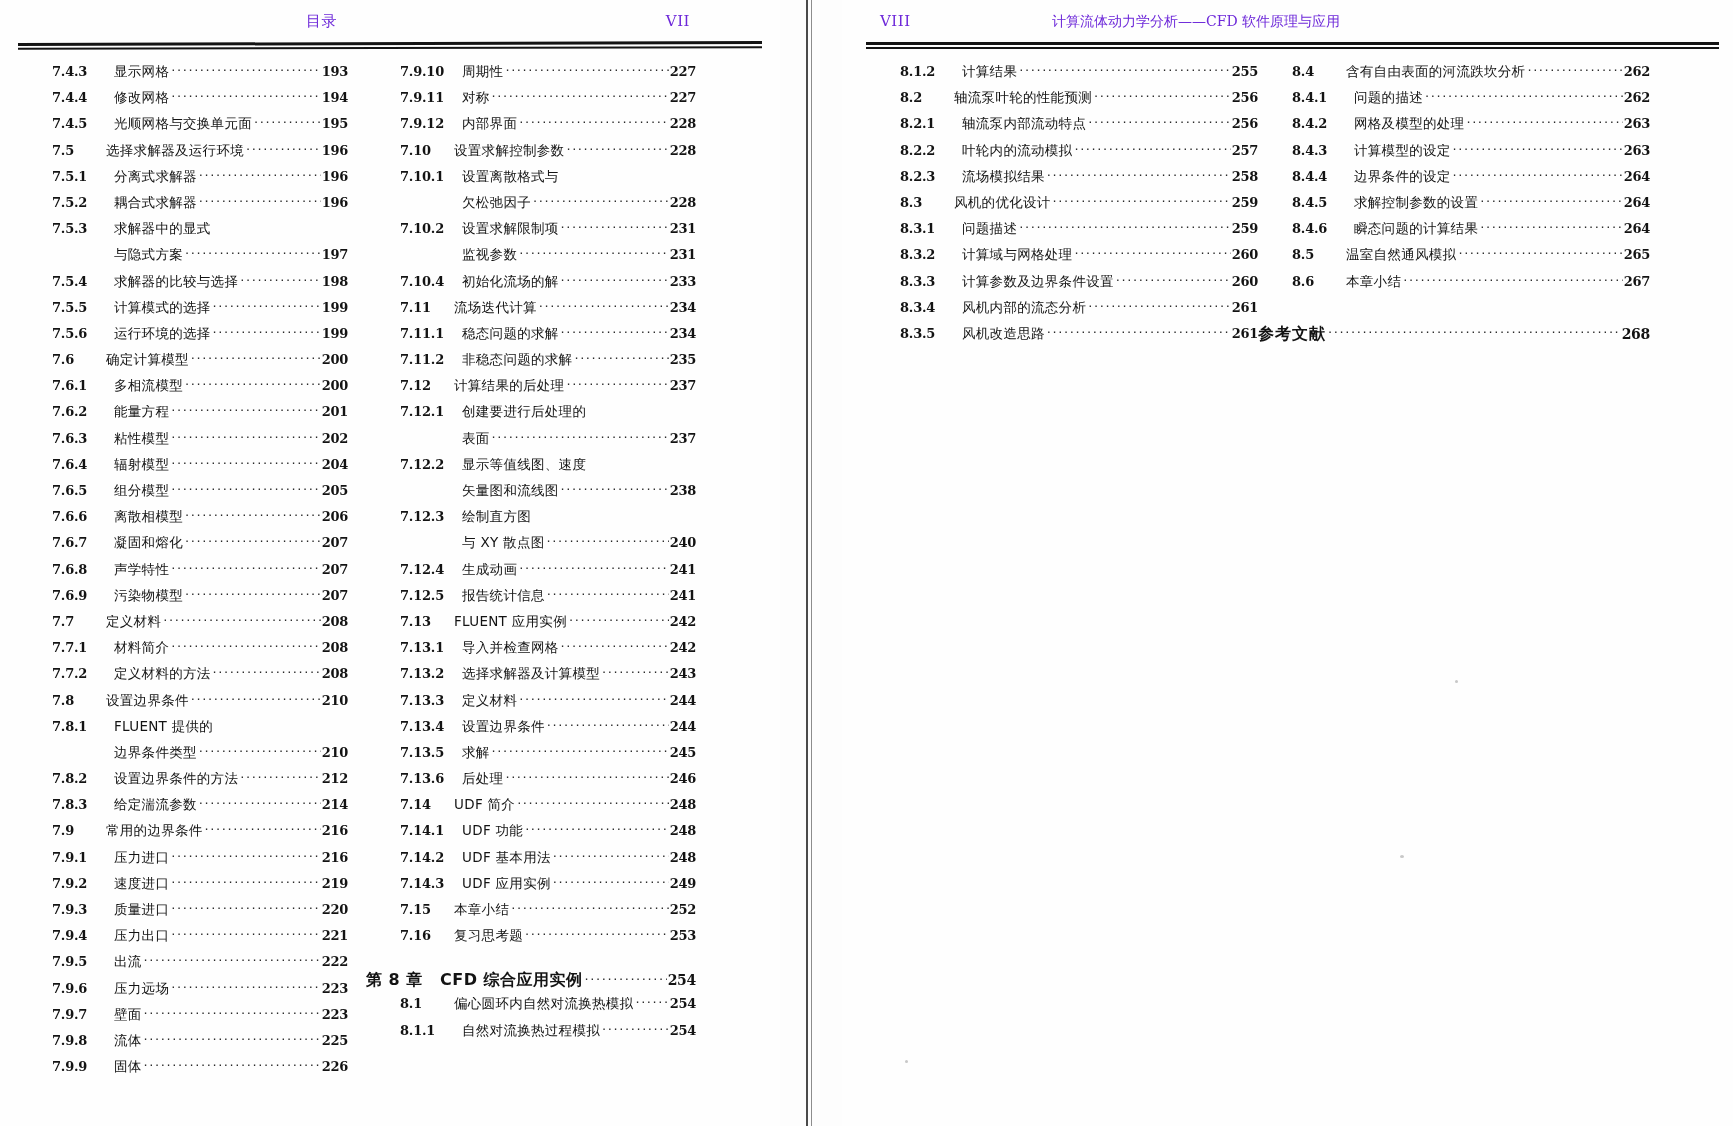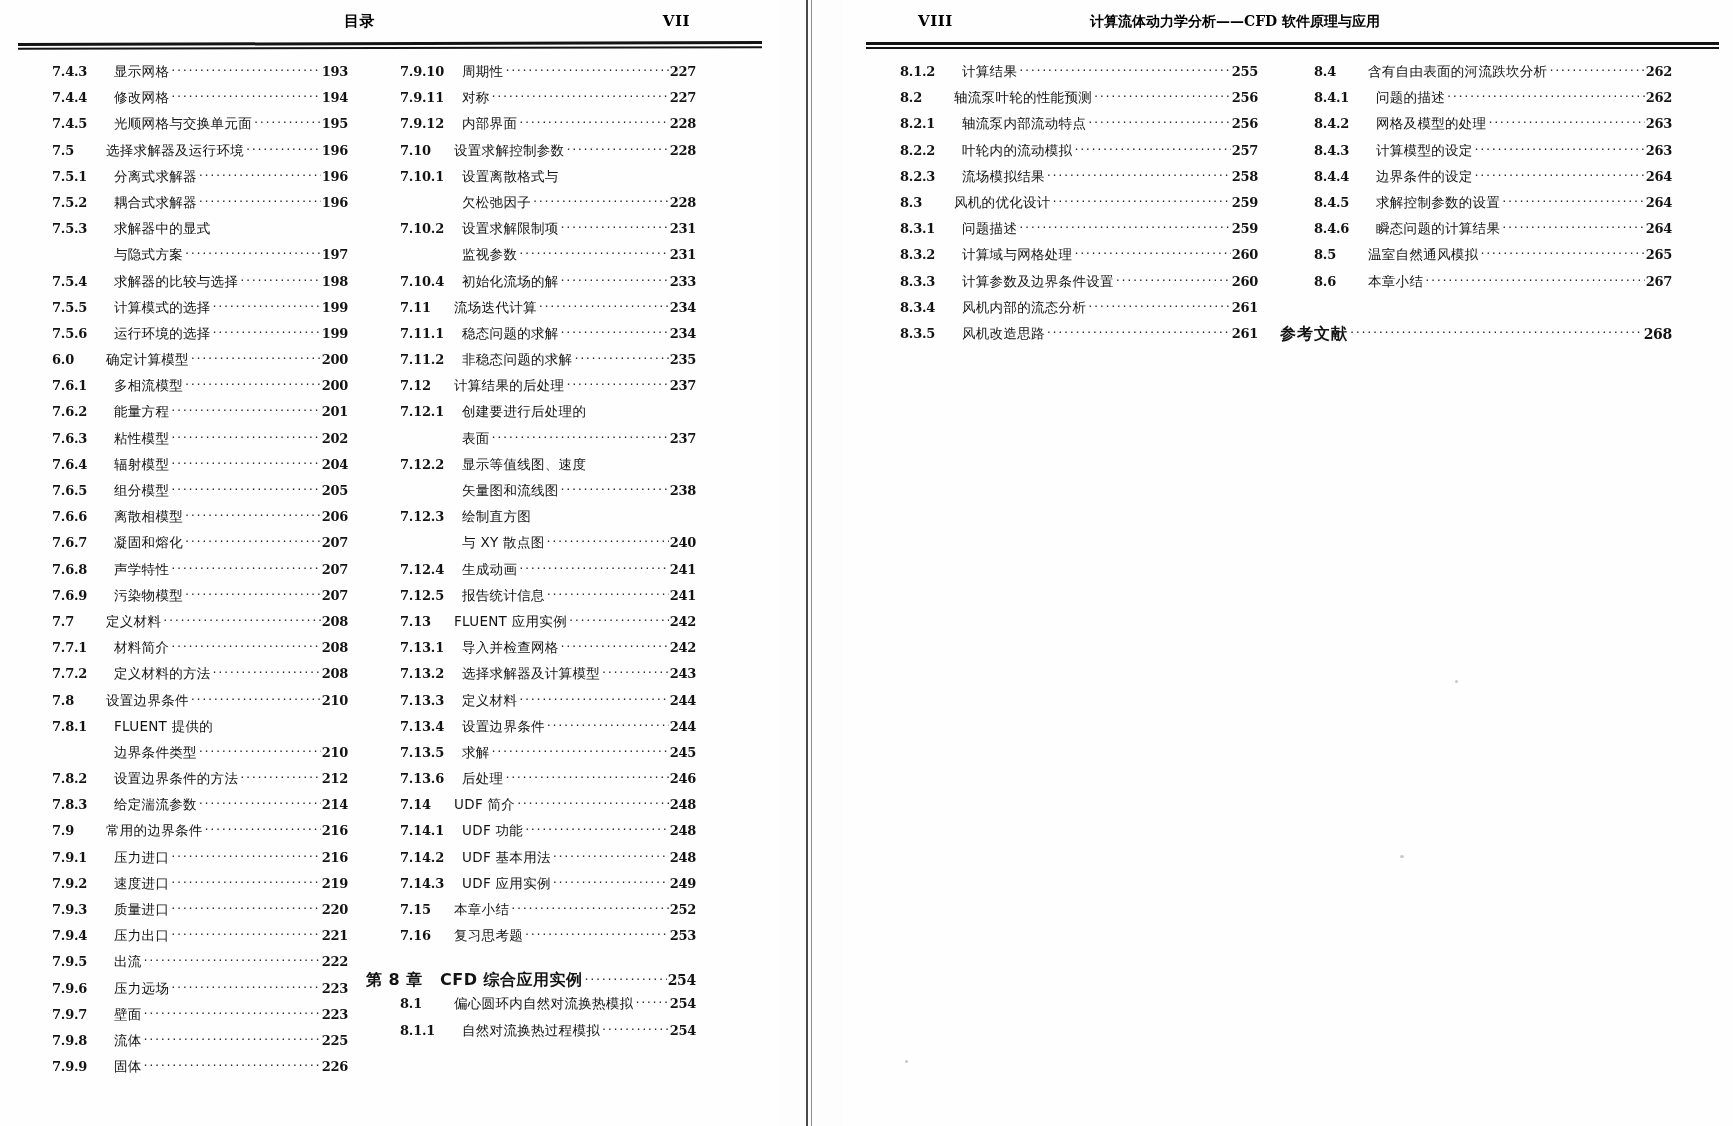--- a/index.html
+++ b/index.html
@@ -52,25 +52,24 @@
   .runhead {
     position: relative;
     height: 30px;
     display: flex;
     align-items: flex-start;
   }
   .runhead .folio,
   .runhead .runtitle {
     font-family: "DejaVu Serif", "Liberation Serif", serif;
     font-size: 15px;
-    font-weight: 700;
+    font-weight: 400;
     letter-spacing: .5px;
-    color: #000000;
+    color: #6d28d9;
     white-space: nowrap;
-    margin-left: 38px;
   }
   .runhead-left .folio  { position: absolute; right: 72px; top: 2px; }
   .runhead-left .runtitle { position: absolute; left: 288px; top: 2px; font-size: 15px; }
   .runhead-right .folio { position: absolute; left: 14px; top: 2px; }
   .runhead-right .runtitle { position: absolute; left: 186px; top: 3px; font-size: 14px; letter-spacing: 0; }
 
   
   .rule {
     position: relative;
     height: 9px;
@@ -90,21 +89,21 @@
 
   
   .cols {
     display: flex;
     margin-top: 14px;
   }
   .col { position: relative; }
   .col-l1 { width: 330px; }
   .col-l2 { width: 330px; margin-left: 18px; }
   .col-r1 { width: 392px; }
-  .col-r2 { width: 392px; margin-left: 22px; }
+  .col-r2 { width: 392px; }
 
   
   .entry {
     display: flex;
     align-items: baseline;
     font-family: "DejaVu Sans", "Liberation Sans", sans-serif;
     font-size: 13.5px;
     line-height: 1;
     height: 26.2px;
     color: #131313;
@@ -268,21 +267,21 @@
             <span class="dots">····························································································</span>
             <span class="pg">199</span>
           </div>
           <div class="entry lvl3">
             <span class="num">7.5.6</span>
             <span class="title">运行环境的选择</span>
             <span class="dots">····························································································</span>
             <span class="pg">199</span>
           </div>
           <div class="entry lvl2">
-            <span class="num">6.0</span>
+            <span class="num">7.6</span>
             <span class="title">确定计算模型</span>
             <span class="dots">····························································································</span>
             <span class="pg">200</span>
           </div>
           <div class="entry lvl3">
             <span class="num">7.6.1</span>
             <span class="title">多相流模型</span>
             <span class="dots">····························································································</span>
             <span class="pg">200</span>
           </div>

